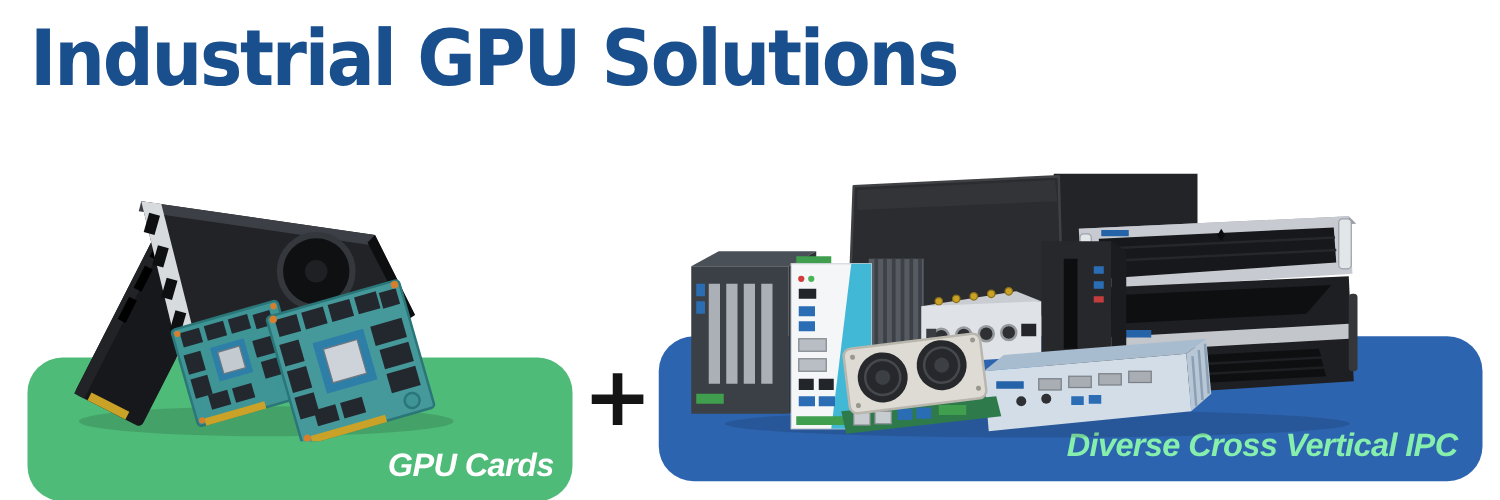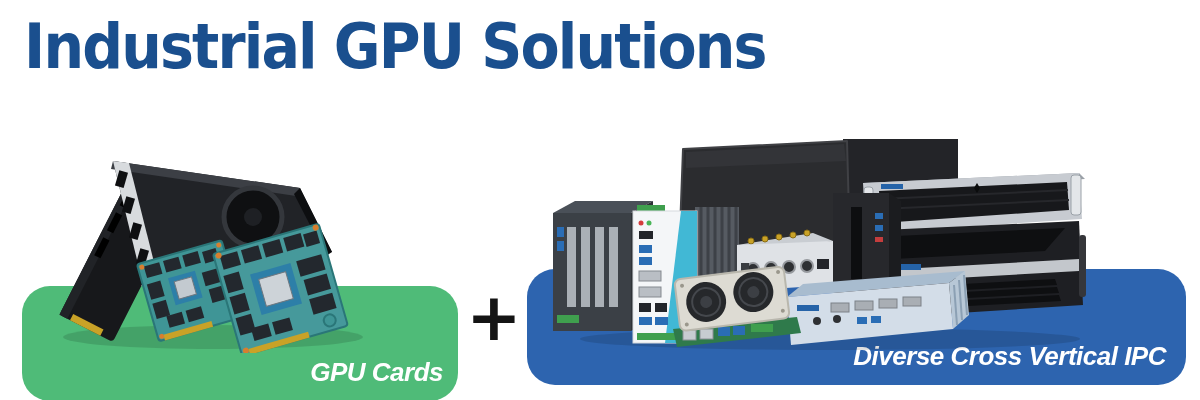--- a/index.html
+++ b/index.html
@@ -42,21 +42,21 @@
 
   <h1 class="page-title" style="color: rgb(26, 79, 142);">Industrial GPU Solutions</h1>
 
   <div class="panel panel-gpu" style="background-color: rgb(79, 187, 120);">
     <p class="panel-label" style="color: rgb(255, 255, 255);">GPU Cards</p>
   </div>
 
   <div class="plus-sign" style="color: rgb(20, 20, 20);">+</div>
 
   <div class="panel panel-ipc" style="background-color: rgb(45, 100, 175);">
-    <p class="panel-label" style="color: #ffffff;">Diverse Cross Vertical IPC</p>
+    <p class="panel-label" style="color: #86efac;">Diverse Cross Vertical IPC</p>
   </div>
 
   <svg class="product-art art-gpu" width="340" height="218" viewBox="0 0 340 218">
     <ellipse cx="185" cy="202" rx="150" ry="12" fill="rgba(0,0,0,0.13)"></ellipse>
 
     <g transform="translate(28,10) rotate(27 70 105)">
       <rect x="40" y="25" width="60" height="168" rx="4" fill="#17181b"></rect>
       <rect x="40" y="25" width="60" height="10" fill="#2b2d31"></rect>
       <rect x="40" y="25" width="9" height="168" fill="#212327"></rect>
       <rect x="44" y="48" width="7" height="20" fill="#000000"></rect>

